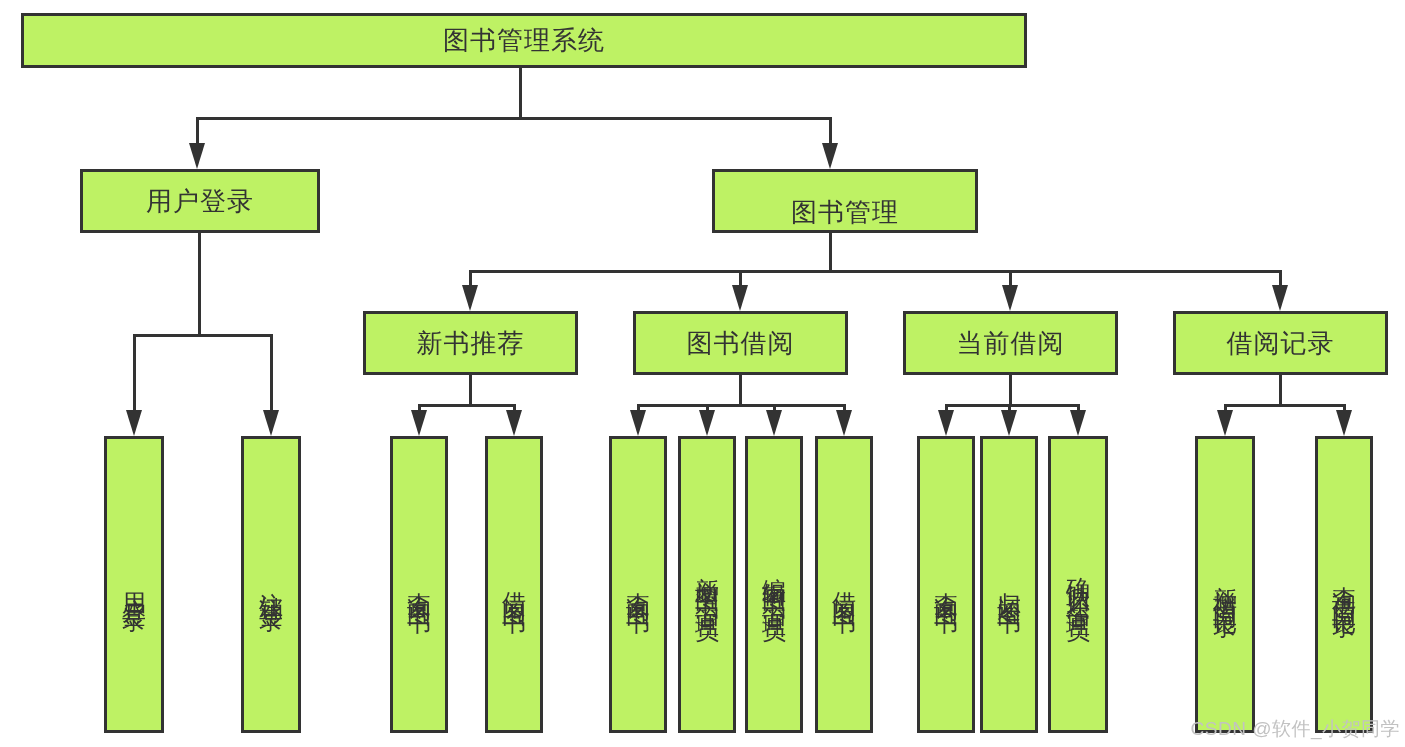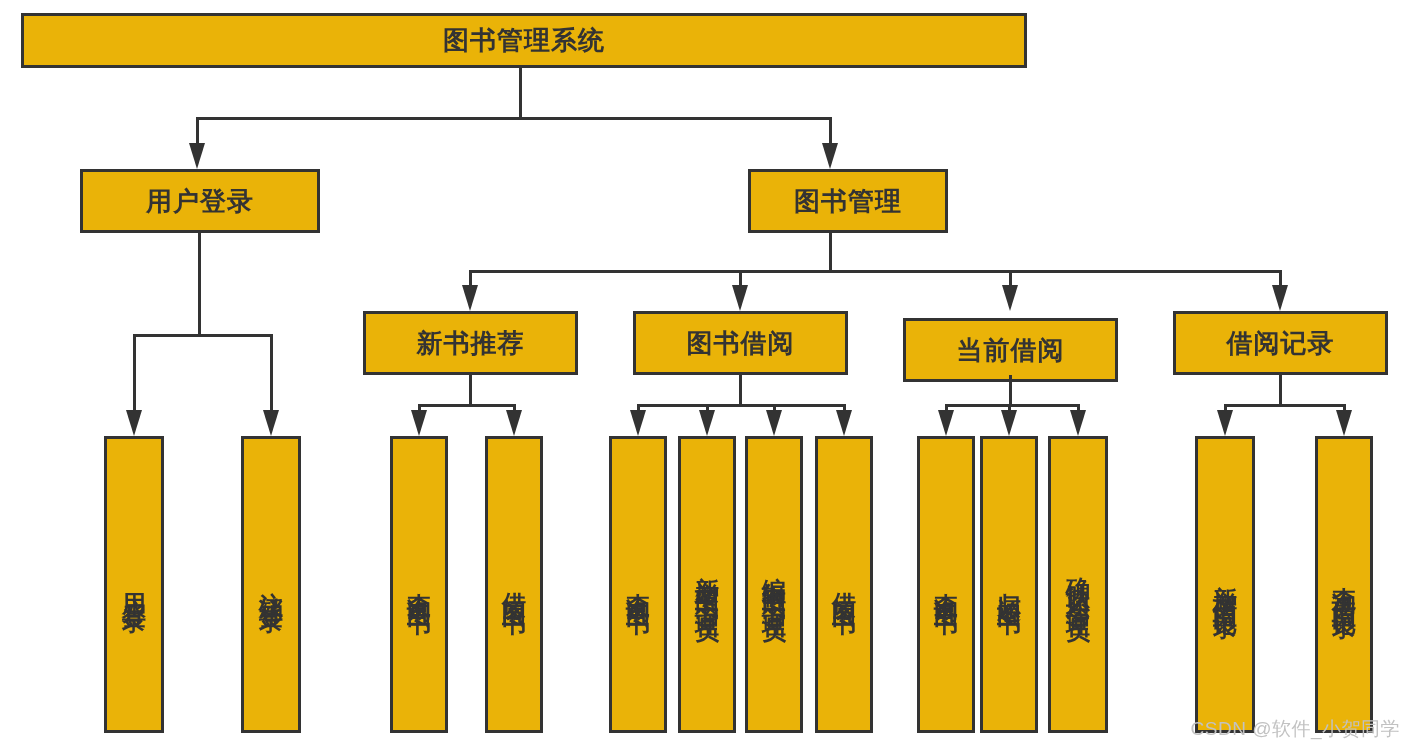--- a/index.html
+++ b/index.html
@@ -9,24 +9,23 @@
     --watermark:#c2c2c2;
   }
   html,body{margin:0;padding:0;background:var(--background);}
   body{font-family:"Liberation Sans",sans-serif;}
   .canvas{
     position:relative;width:1405px;height:747px;
     background:var(--background);overflow:hidden;
   }
   .box{
     position:absolute;box-sizing:border-box;
-    border:3px solid var(--line);background:#eab308;
+    border:3px solid var(--line);background:#bef264;
     display:flex;align-items:center;justify-content:center;
     color:var(--text);
-    font-weight:bold;
   }
   .hbox span{font-size:26px;letter-spacing:1px;white-space:nowrap;}
   .vbox span{
     writing-mode:vertical-rl;text-orientation:mixed;
     font-size:24px;letter-spacing:6px;line-height:1;white-space:nowrap;
   }
   .v{position:absolute;width:3px;background:var(--line);}
   .hl{position:absolute;height:3px;background:var(--line);}
   .arrow{
     position:absolute;width:0;height:0;
@@ -50,21 +49,21 @@
   <div class="v" style="left:519px;top:68px;height:50px;"></div>
   <div class="hl" style="left:196px;top:117px;width:636px;"></div>
   <div class="v" style="left:196px;top:117px;height:30px;"></div>
   <div class="arrow" style="left:189px;top:143px;"></div>
   <div class="v" style="left:829px;top:117px;height:30px;"></div>
   <div class="arrow" style="left:822px;top:143px;"></div>
 
   <div class="box hbox" style="left:80px;top:169px;width:240px;height:64px;">
     <span>用户登录</span>
   </div>
-  <div class="box hbox" style="left:748px;top:169px;width:200px;height:64px;">
+  <div class="box hbox" style="left:712px;top:169px;width:266px;height:64px;align-items:flex-end;">
     <span>图书管理</span>
   </div>
 
   <div class="v" style="left:198px;top:233px;height:103px;"></div>
   <div class="hl" style="left:133px;top:334px;width:140px;"></div>
   <div class="v" style="left:133px;top:334px;height:78px;"></div>
   <div class="arrow" style="left:126px;top:410px;"></div>
   <div class="v" style="left:270px;top:334px;height:78px;"></div>
   <div class="arrow" style="left:263px;top:410px;"></div>
 
@@ -78,21 +77,21 @@
   <div class="arrow" style="left:1002px;top:285px;"></div>
   <div class="v" style="left:1279px;top:270px;height:18px;"></div>
   <div class="arrow" style="left:1272px;top:285px;"></div>
 
   <div class="box hbox" style="left:633px;top:311px;width:215px;height:64px;">
     <span>图书借阅</span>
   </div>
   <div class="box hbox" style="left:363px;top:311px;width:215px;height:64px;">
     <span>新书推荐</span>
   </div>
-  <div class="box hbox" style="left:903px;top:311px;width:215px;height:64px;margin-top:7px;">
+  <div class="box hbox" style="left:903px;top:311px;width:215px;height:64px;">
     <span>当前借阅</span>
   </div>
   <div class="box hbox" style="left:1173px;top:311px;width:215px;height:64px;">
     <span>借阅记录</span>
   </div>
 
   <div class="v" style="left:469px;top:375px;height:31px;"></div>
   <div class="hl" style="left:418px;top:404px;width:98px;"></div>
   <div class="v" style="left:418px;top:404px;height:10px;"></div>
   <div class="arrow" style="left:411px;top:410px;"></div>

